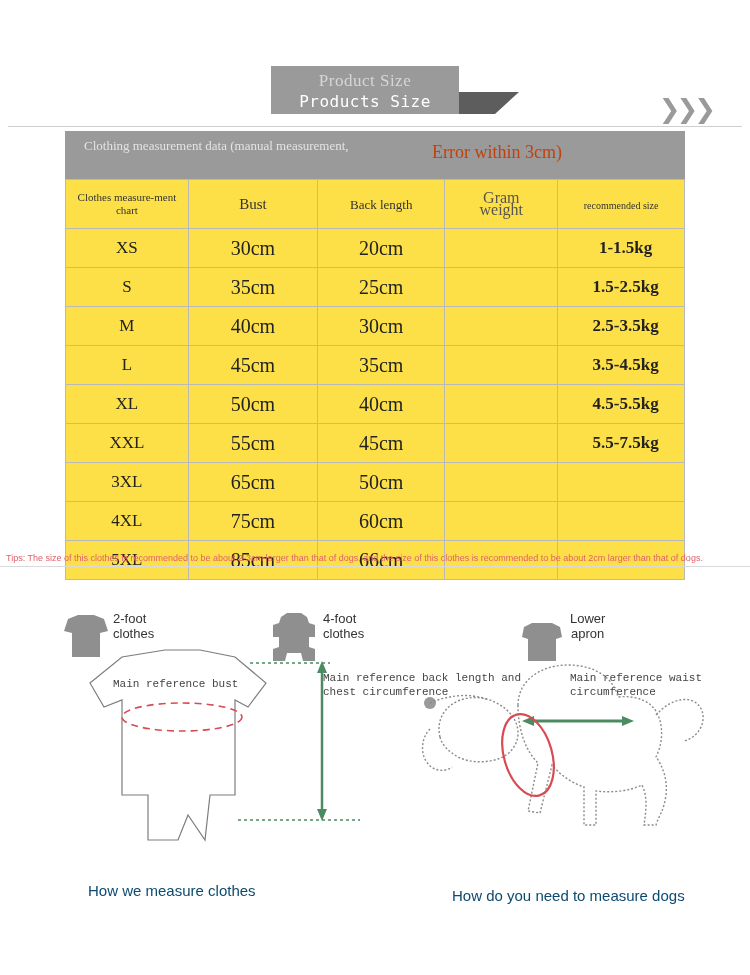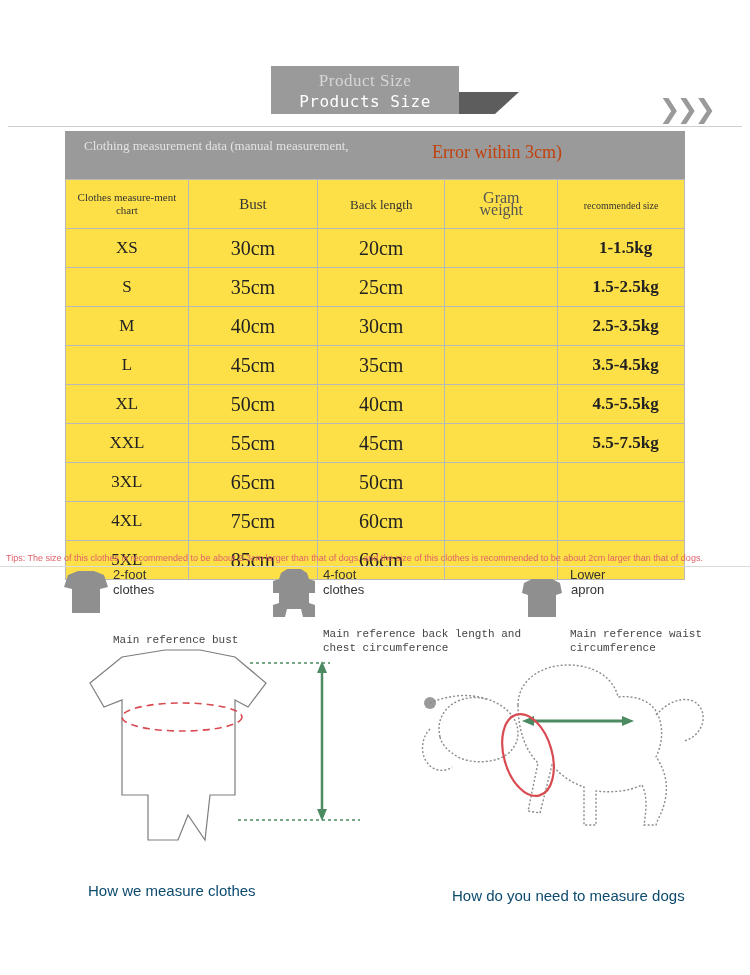--- a/index.html
+++ b/index.html
@@ -169,21 +169,21 @@
   .tip-rule {
     position: absolute;
     left: 0; top: 566px;
     width: 750px; height: 1px;
     background: #d9d9d9;
   }
 
   
   .legend {
     position: absolute;
-    left: 0; top: 565px;
+    left: 0; top: 609px;
     width: 750px;
     height: 70px;
   }
   .legend-icon { position: absolute; }
   .legend-title {
     position: absolute;
     font-size: 13px;
     color: #333;
     font-family: "Liberation Sans", sans-serif;
     line-height: 15px;

